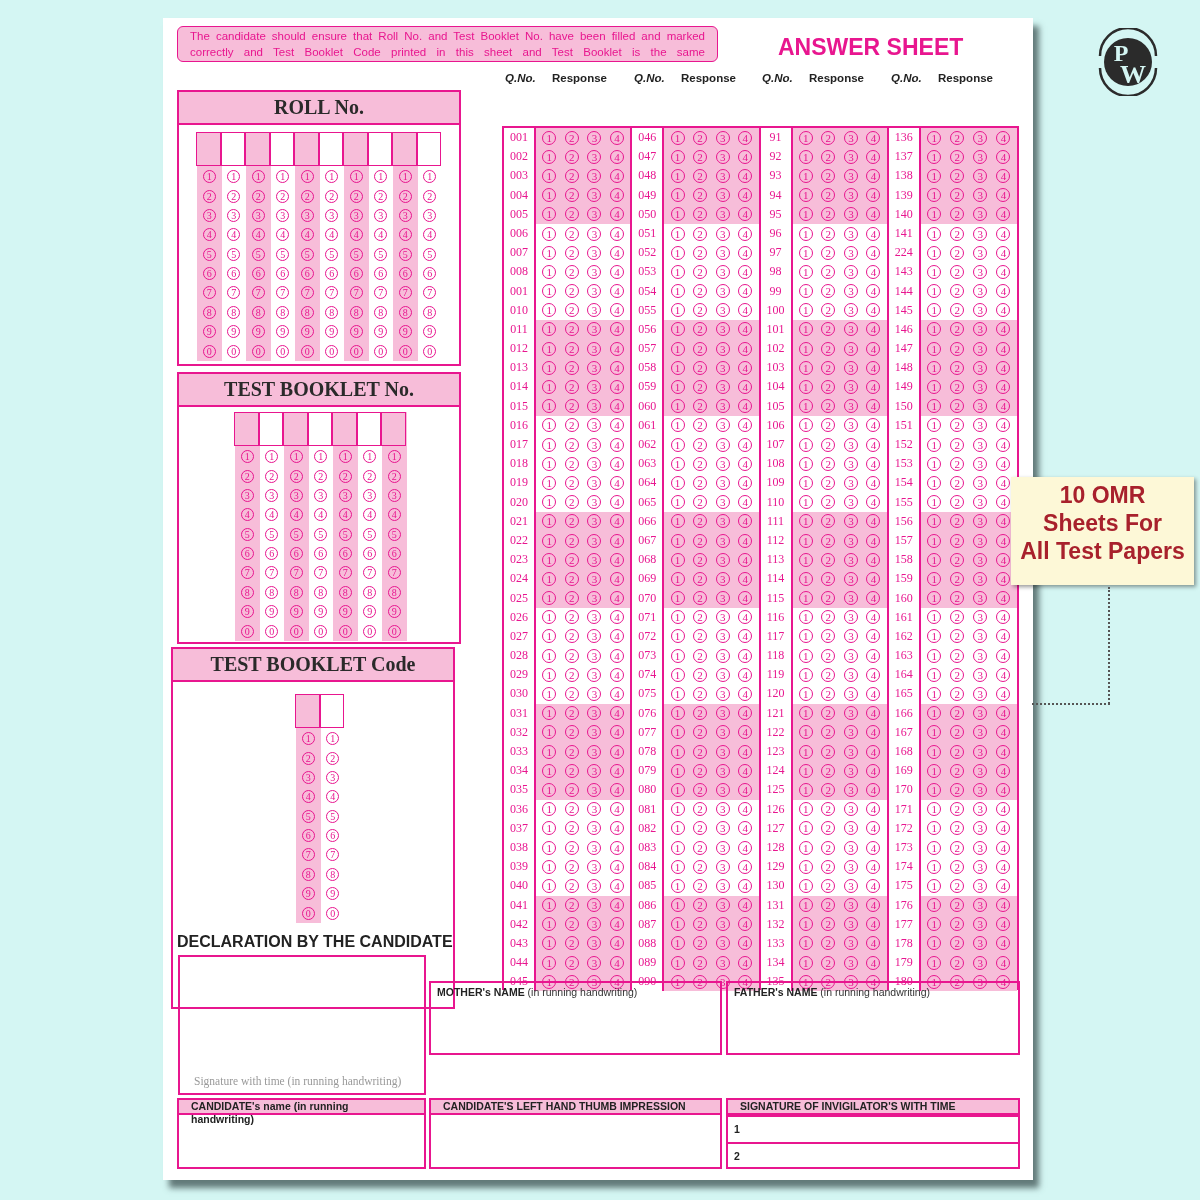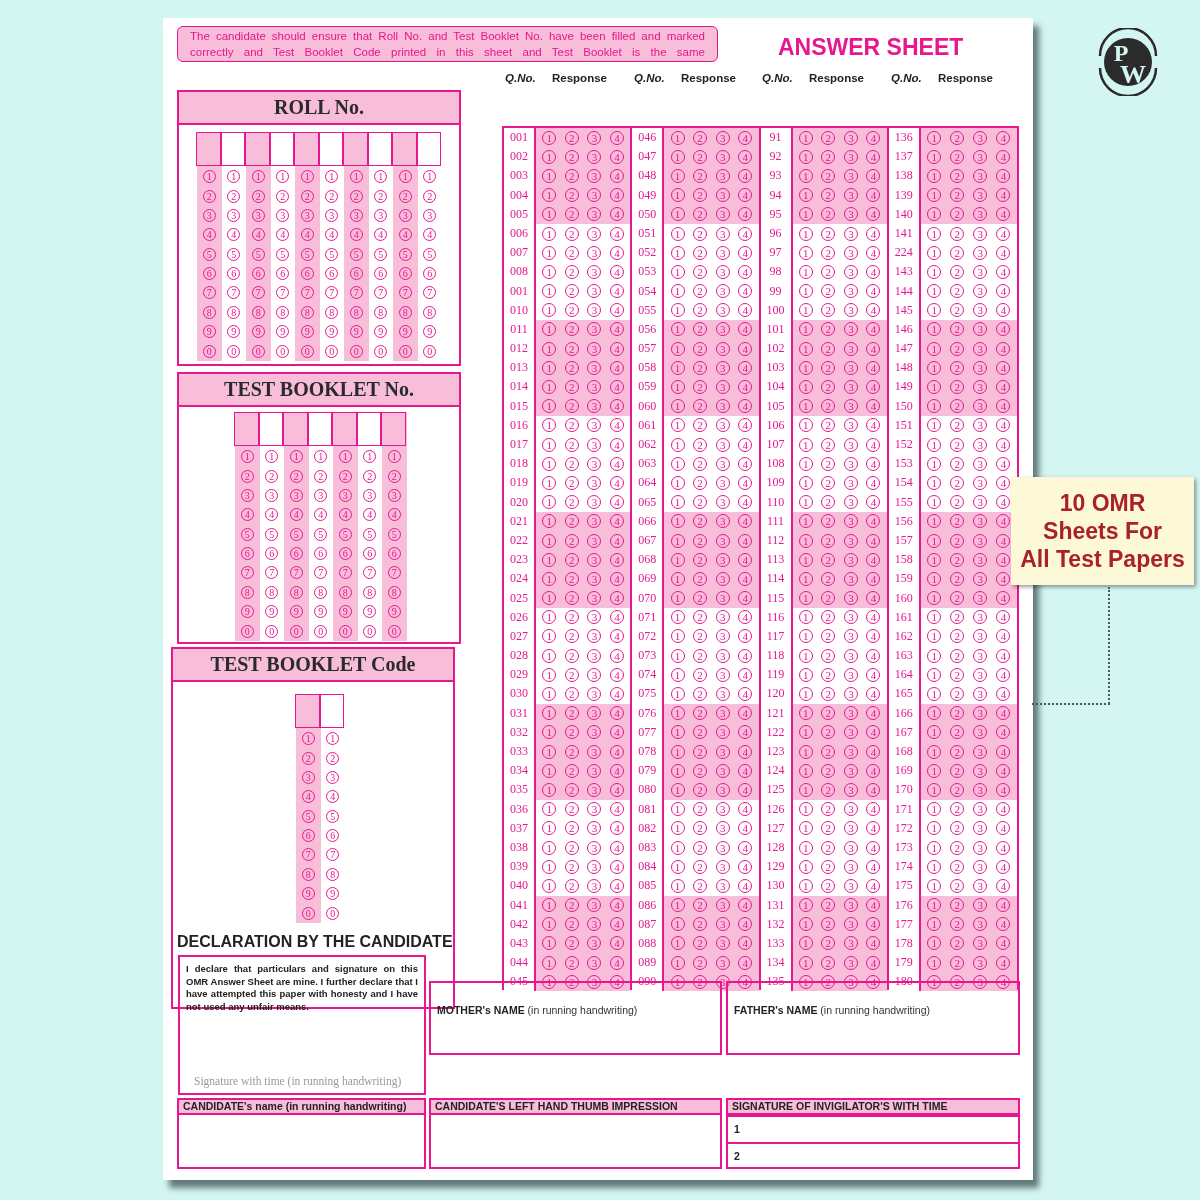--- a/index.html
+++ b/index.html
@@ -32,31 +32,31 @@
   .grow { height: 19.2px; display: flex; align-items: center; }
   .qno { width: 32px; height: 100%; font-family: "Liberation Serif", serif; font-size: 12px; color: #e8168f;
          text-align: center; line-height: 19.2px; border-right: 2px solid #e8168f; background: #fff; }
   .resp { flex: 1; height: 100%; display: flex; justify-content: space-around; align-items: center; padding: 0 2px; }
   .grow.sh .resp { background: #f7bdd9; }
   .resp .bub { margin: 0; width: 14px; height: 14px; line-height: 12px; font-size: 11px; }
   .decl-title { position: absolute; left: 177px; top: 933px; font-weight: bold; font-size: 16px; color: #222; }
   .decl { position: absolute; left: 178px; top: 955px; width: 248px; height: 140px; border: 2px solid #e8168f; padding: 6px 6px; }
   .decl p { font-size: 9.5px; font-weight: bold; color: #222; line-height: 12.5px; text-align: justify; }
   .decl .sig { position: absolute; bottom: 6px; left: 14px; font-family: "Liberation Serif", serif; font-size: 11.5px; color: #999; }
-  .field { position: absolute; border: 2px solid #e8168f; padding: 21px 6px; font-size: 10.5px; color: #333; }
+  .field { position: absolute; border: 2px solid #e8168f; padding: 3px 6px; font-size: 10.5px; color: #333; }
   .field b { color: #222; }
   .hbox { position: absolute; border: 2px solid #e8168f; }
   .hbox .hh { background: #f7bdd9; border-bottom: 2px solid #e8168f; height: 15px; font-size: 10.5px; font-weight: bold;
-              color: #222; padding: 0 4px; line-height: 13px; }
+              color: #222; padding: 0 12px; line-height: 13px; }
   .hbox .line { border-top: 2px solid #e8168f; height: 27px; font-size: 10.5px; font-weight: bold; padding: 6px 6px; color: #222; }
   .hbox .line:first-of-type { border-top: none; }
   .logo { position: absolute; left: 1094px; top: 28px; width: 68px; height: 68px; }
   .promo { position: absolute; left: 1011px; top: 477px; width: 183px; height: 108px; background: #fdf8d7;
            box-shadow: 2px 2px 4px rgba(0,0,0,0.4); text-align: center; color: #a8212c; font-weight: bold;
-           font-size: 23px; line-height: 28px; padding-top: 12px; }
+           font-size: 23px; line-height: 28px; padding-top: 4px; }
   .dot-v { position: absolute; left: 1108px; top: 587px; height: 117px; border-left: 2px dotted #555; }
   .dot-h { position: absolute; left: 1032px; top: 703px; width: 78px; border-top: 2px dotted #555; }
 </style>
 </head>
 <body>
 
 <div class="paper"></div>
 
 <div class="notice">The candidate should ensure that Roll No. and Test Booklet No. have been filled and marked correctly and Test Booklet Code printed in this sheet and Test Booklet is the same</div>
 <div class="title">ANSWER SHEET</div>
@@ -1982,21 +1982,20 @@
           <div class="bub">2</div>
           <div class="bub">3</div>
           <div class="bub">4</div>
         </div>
       </div>
     </div>
   </div>
 
 <div class="decl-title">DECLARATION BY THE CANDIDATE</div>
 <div class="decl">
-  <p>I declare that particulars and signature on this OMR Answer Sheet are mine. I further declare that I have attempted this paper with honesty and I have not used any unfair means.</p>
   <div class="sig">Signature with time (in running handwriting)</div>
 </div>
 
 <div class="field" style="left:429px;top:981px;width:293px;height:74px;">
   <b>MOTHER's NAME</b>
   <span>(in running handwriting)</span>
 </div>
 <div class="field" style="left:726px;top:981px;width:294px;height:74px;">
   <b>FATHER's NAME</b>
   <span>(in running handwriting)</span>

